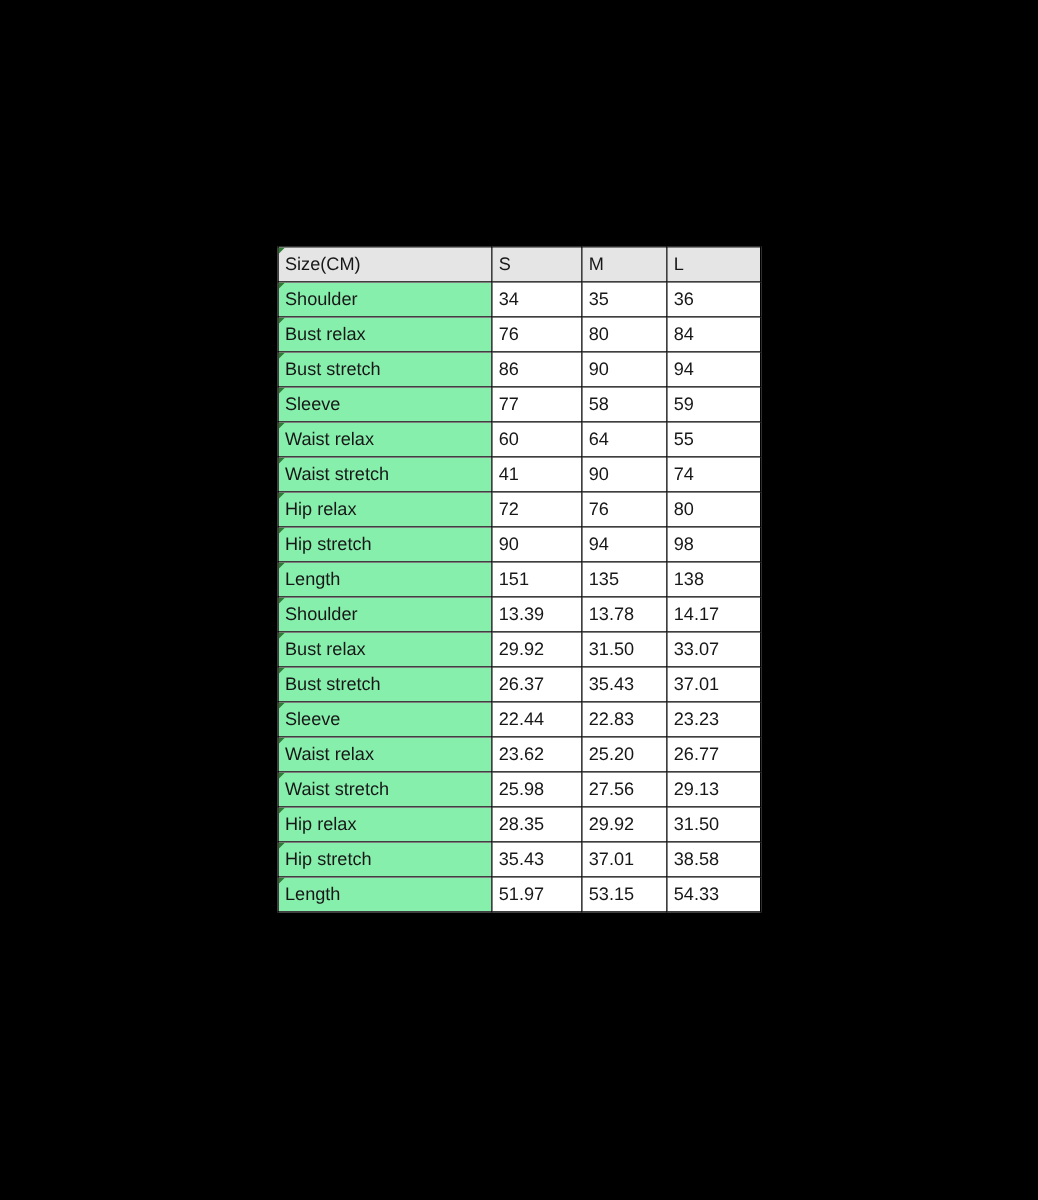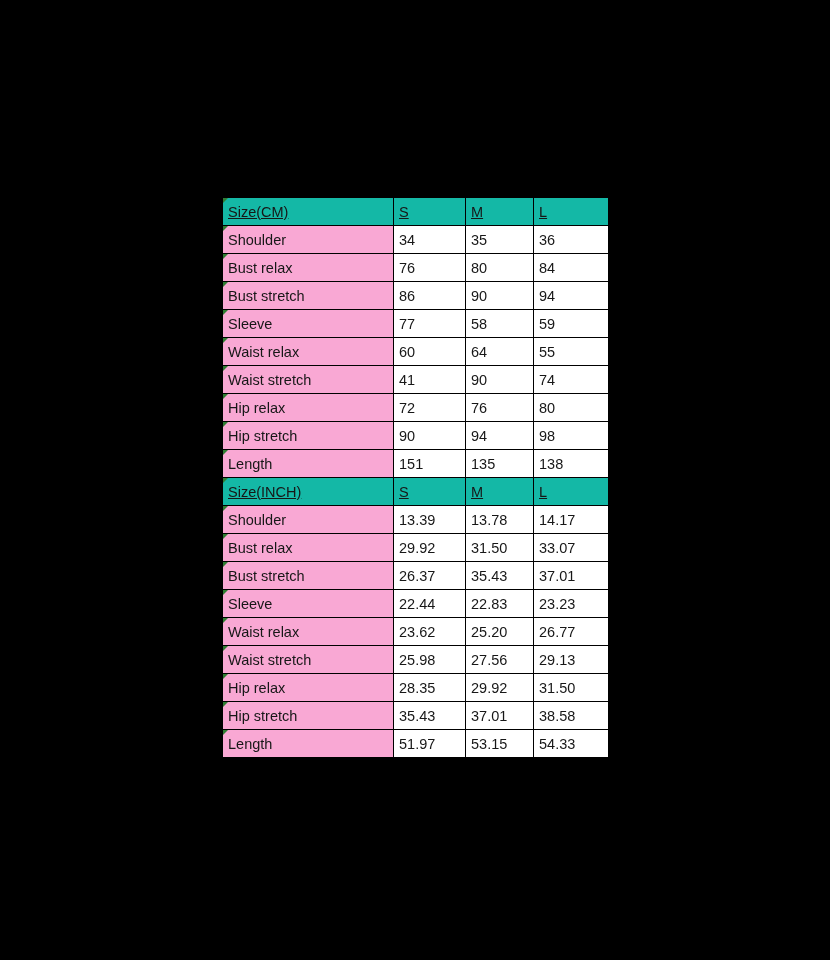--- a/index.html
+++ b/index.html
@@ -38,27 +38,26 @@
     font-size: 14.5px;
     line-height: 26px;
     color: #171717;
     white-space: nowrap;
     overflow: hidden;
     vertical-align: middle;
     background: #ffffff;
   }
 
   #size-chart-table td.label {
-    background: #f9a8d4;
+    background: #86efac;
     position: relative;
   }
 
   #size-chart-table tr.section-header td {
-    background: #14b8a6;
-    text-decoration: underline;
+    background: #e5e5e5;
   }
 
   
   .corner-marker {
     position: absolute;
     top: 0;
     left: 0;
     width: 0;
     height: 0;
     border-top: 5px solid #2e7d32;
@@ -130,26 +129,20 @@
         <td><span>90</span></td>
         <td><span>94</span></td>
         <td><span>98</span></td>
       </tr>
       <tr>
         <td class="label"><span class="corner-marker"></span><span>Length</span></td>
         <td><span>151</span></td>
         <td><span>135</span></td>
         <td><span>138</span></td>
       </tr>
-      <tr class="section-header">
-        <td class="label"><span class="corner-marker"></span><span>Size(INCH)</span></td>
-        <td class="label"><span>S</span></td>
-        <td class="label"><span>M</span></td>
-        <td class="label"><span>L</span></td>
-      </tr>
       <tr>
         <td class="label"><span class="corner-marker"></span><span>Shoulder</span></td>
         <td><span>13.39</span></td>
         <td><span>13.78</span></td>
         <td><span>14.17</span></td>
       </tr>
       <tr>
         <td class="label"><span class="corner-marker"></span><span>Bust relax</span></td>
         <td><span>29.92</span></td>
         <td><span>31.50</span></td>

